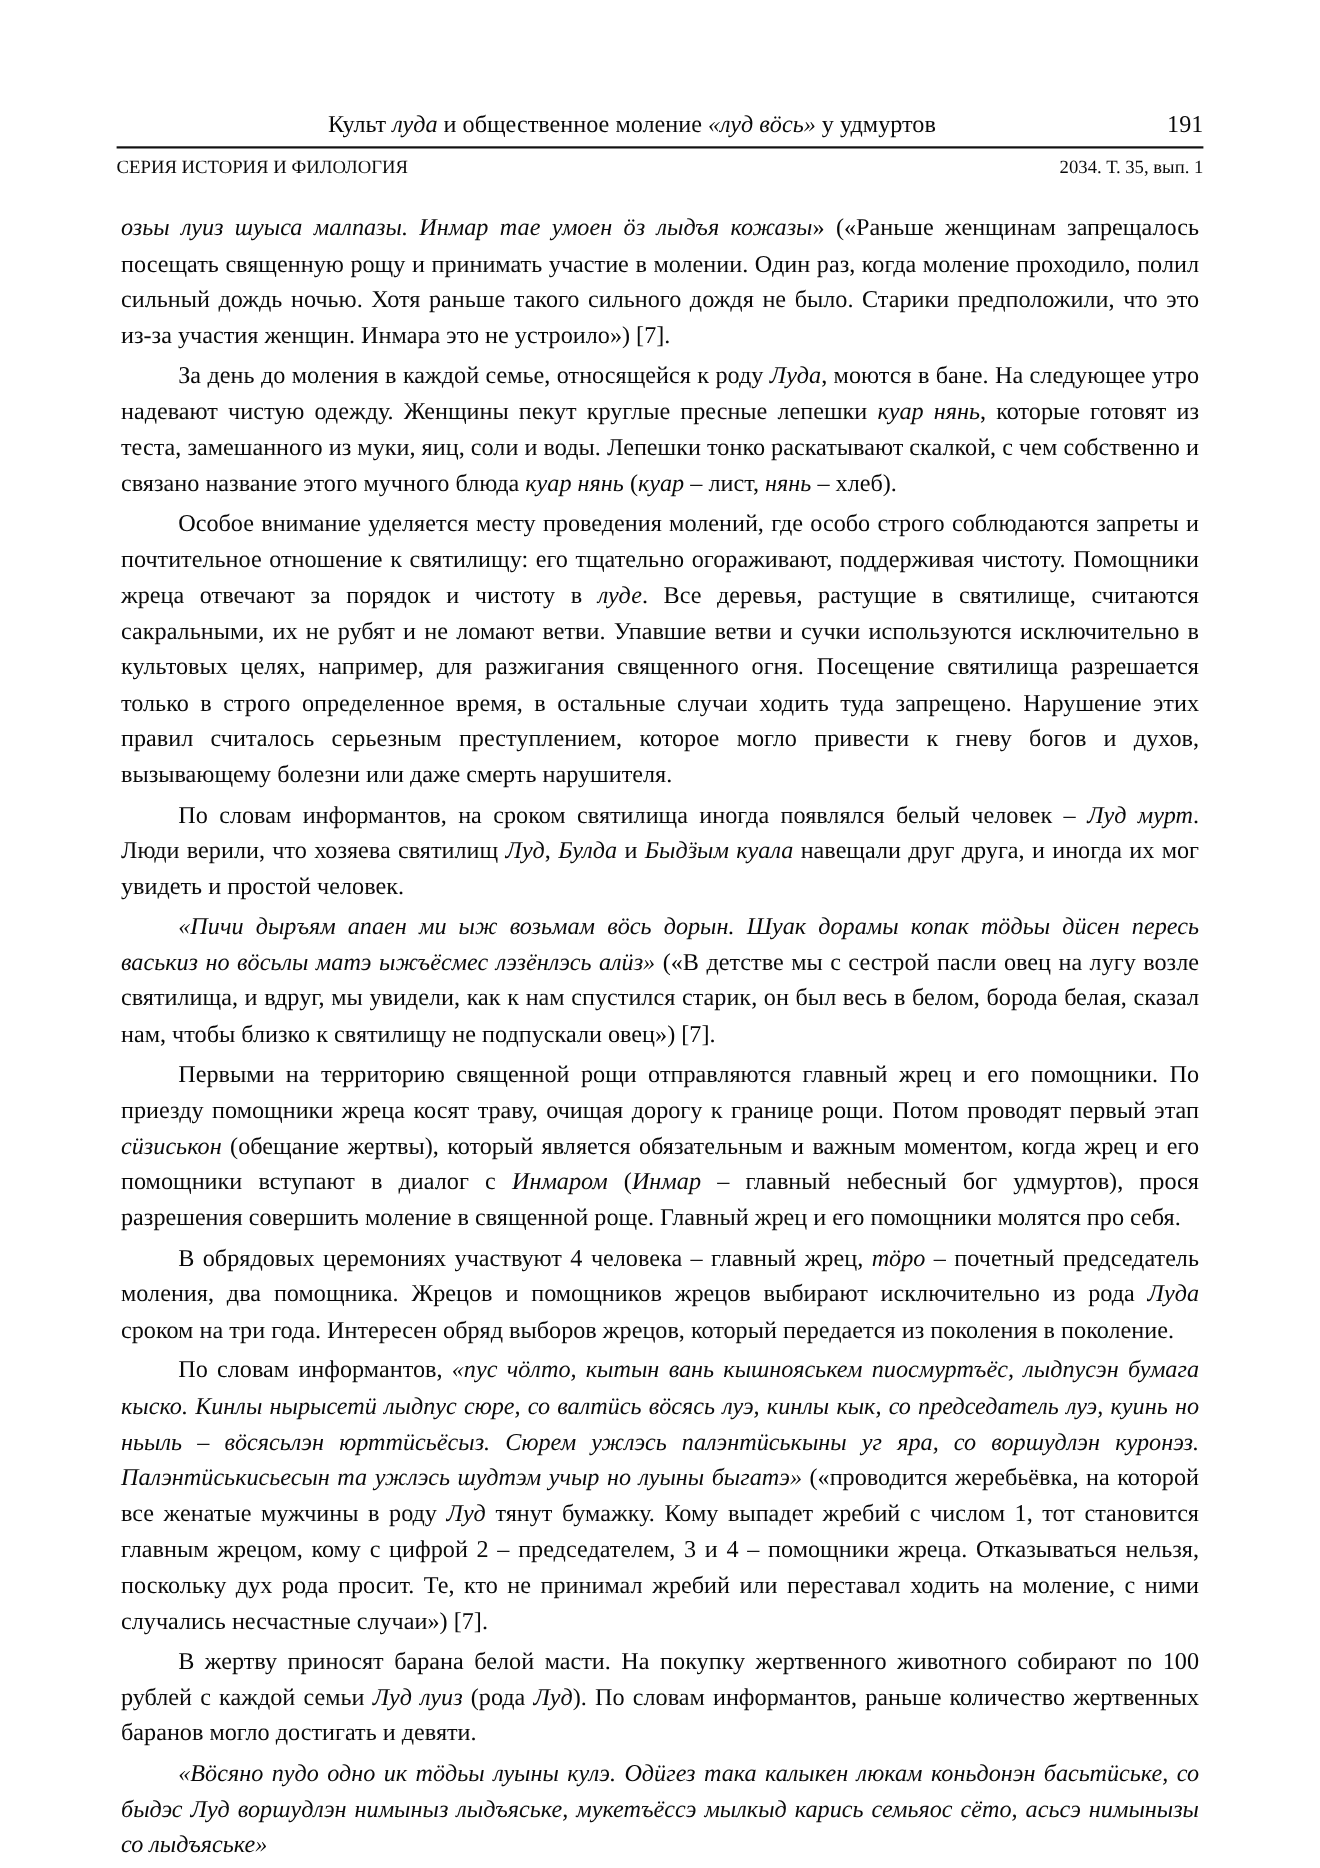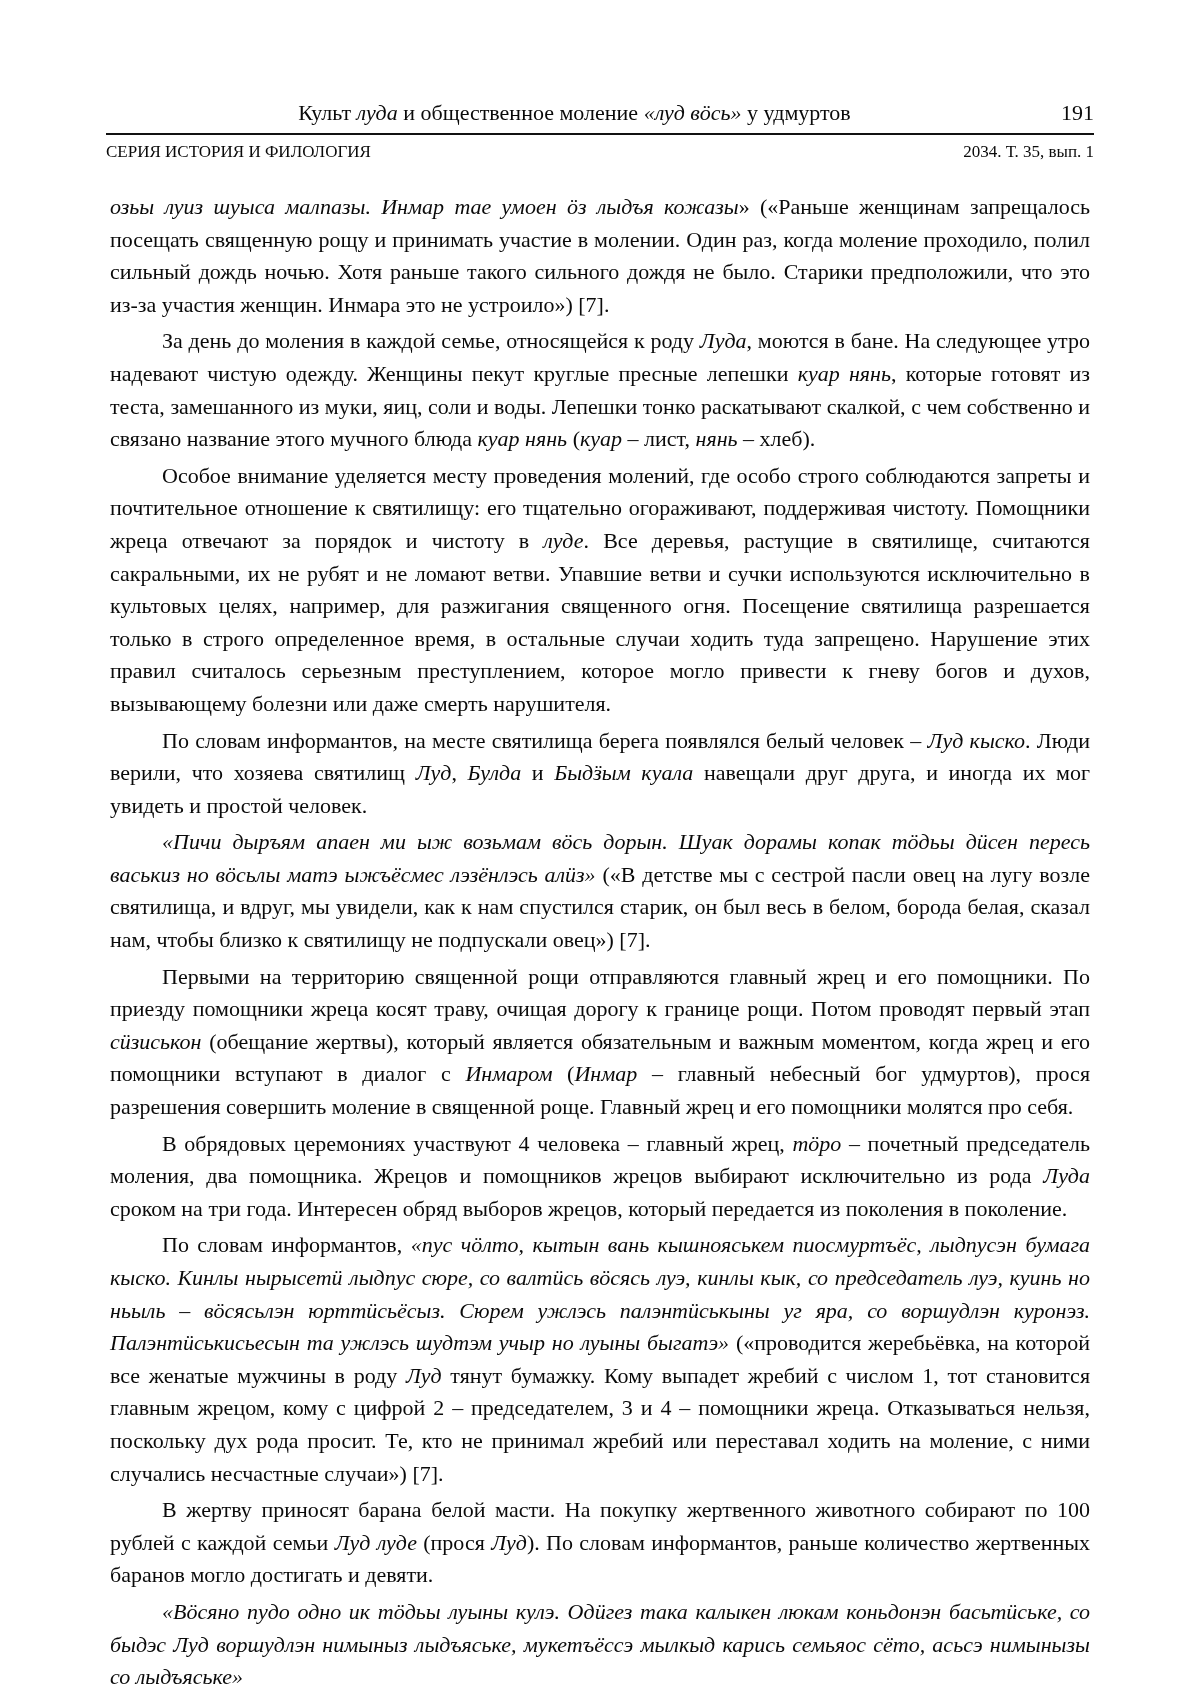--- a/index.html
+++ b/index.html
@@ -81,22 +81,22 @@
 
   <div class="series-row">
     <span>СЕРИЯ ИСТОРИЯ И ФИЛОЛОГИЯ</span>
     <span>2034. Т. 35, вып. 1</span>
   </div>
 
   <main class="article-body">
       <p class="para no-indent"><em>озьы луиз шуыса малпазы. Инмар тае умоен öз лыдъя кожазы</em><span>» («Раньше женщинам запрещалось посещать священную рощу и принимать участие в молении. Один раз, когда моление проходило, полил сильный дождь ночью. Хотя раньше такого сильного дождя не было. Старики предположили, что это из-за участия женщин. Инмара это не устроило») [7].</span></p>
       <p class="para"><span>За день до моления в каждой семье, относящейся к роду </span><em>Луда</em><span>, моются в бане. На следующее утро надевают чистую одежду. Женщины пекут круглые пресные лепешки </span><em>куар нянь</em><span>, которые готовят из теста, замешанного из муки, яиц, соли и воды. Лепешки тонко раскатывают скалкой, с чем собственно и связано название этого мучного блюда </span><em>куар нянь</em><span> (</span><em>куар</em><span> – лист, </span><em>нянь</em><span> – хлеб).</span></p>
       <p class="para"><span>Особое внимание уделяется месту проведения молений, где особо строго соблюдаются запреты и почтительное отношение к святилищу: его тщательно огораживают, поддерживая чистоту. Помощники жреца отвечают за порядок и чистоту в </span><em>луде</em><span>. Все деревья, растущие в святилище, считаются сакральными, их не рубят и не ломают ветви. Упавшие ветви и сучки используются исключительно в культовых целях, например, для разжигания священного огня. Посещение святилища разрешается только в строго определенное время, в остальные случаи ходить туда запрещено. Нарушение этих правил считалось серьезным преступлением, которое могло привести к гневу богов и духов, вызывающему болезни или даже смерть нарушителя.</span></p>
-      <p class="para"><span>По словам информантов, на месте святилища берега появлялся белый человек – </span><em>Луд кыско</em><span>. Люди верили, что хозяева святилищ </span><em>Луд</em><span>, </span><em>Булда</em><span> и </span><em>Быдӟым куала</em><span> навещали друг друга, и иногда их мог увидеть и простой человек.</span></p>
+      <p class="para"><span>По словам информантов, на сроком святилища иногда появлялся белый человек – </span><em>Луд мурт</em><span>. Люди верили, что хозяева святилищ </span><em>Луд</em><span>, </span><em>Булда</em><span> и </span><em>Быдӟым куала</em><span> навещали друг друга, и иногда их мог увидеть и простой человек.</span></p>
       <p class="para"><em>«Пичи дыръям апаен ми ыж возьмам вöсь дорын. Шуак дорамы копак тöдьы дüсен пересь васькиз но вöсьлы матэ ыжъёсмес лэзёнлэсь алüз»</em><span> («В детстве мы с сестрой пасли овец на лугу возле святилища, и вдруг, мы увидели, как к нам спустился старик, он был весь в белом, борода белая, сказал нам, чтобы близко к святилищу не подпускали овец») [7].</span></p>
       <p class="para"><span>Первыми на территорию священной рощи отправляются главный жрец и его помощники. По приезду помощники жреца косят траву, очищая дорогу к границе рощи. Потом проводят первый этап </span><em>сüзиськон</em><span> (обещание жертвы), который является обязательным и важным моментом, когда жрец и его помощники вступают в диалог с </span><em>Инмаром</em><span> (</span><em>Инмар</em><span> – главный небесный бог удмуртов), прося разрешения совершить моление в священной роще. Главный жрец и его помощники молятся про себя.</span></p>
       <p class="para"><span>В обрядовых церемониях участвуют 4 человека – главный жрец, </span><em>тöро</em><span> – почетный председатель моления, два помощника. Жрецов и помощников жрецов выбирают исключительно из рода </span><em>Луда</em><span> сроком на три года. Интересен обряд выборов жрецов, который передается из поколения в поколение.</span></p>
       <p class="para"><span>По словам информантов, </span><em>«пус чöлто, кытын вань кышнояськем пиосмуртъёс, лыдпусэн бумага кыско. Кинлы нырысетü лыдпус сюре, со валтüсь вöсясь луэ, кинлы кык, со председатель луэ, куинь но ньыль – вöсясьлэн юрттüсьёсыз. Сюрем ужлэсь палэнтüськыны уг яра, со воршудлэн куронэз. Палэнтüськисьесын та ужлэсь шудтэм учыр но луыны быгатэ»</em><span> («проводится жеребьёвка, на которой все женатые мужчины в роду </span><em>Луд</em><span> тянут бумажку. Кому выпадет жребий с числом 1, тот становится главным жрецом, кому с цифрой 2 – председателем, 3 и 4 – помощники жреца. Отказываться нельзя, поскольку дух рода просит. Те, кто не принимал жребий или переставал ходить на моление, с ними случались несчастные случаи») [7].</span></p>
-      <p class="para"><span>В жертву приносят барана белой масти. На покупку жертвенного животного собирают по 100 рублей с каждой семьи </span><em>Луд луде</em><span> (прося </span><em>Луд</em><span>). По словам информантов, раньше количество жертвенных баранов могло достигать и девяти.</span></p>
+      <p class="para"><span>В жертву приносят барана белой масти. На покупку жертвенного животного собирают по 100 рублей с каждой семьи </span><em>Луд луиз</em><span> (рода </span><em>Луд</em><span>). По словам информантов, раньше количество жертвенных баранов могло достигать и девяти.</span></p>
       <p class="para"><em>«Вöсяно пудо одно ик тöдьы луыны кулэ. Одüгез така калыкен люкам коньдонэн басьтüське, со быдэс Луд воршудлэн нимыныз лыдъяське, мукетъёссэ мылкыд карись семьяос сёто, асьсэ нимынызы со лыдъяське»</em></p>
     </main>
 
 </div>
 
 </body></html>

